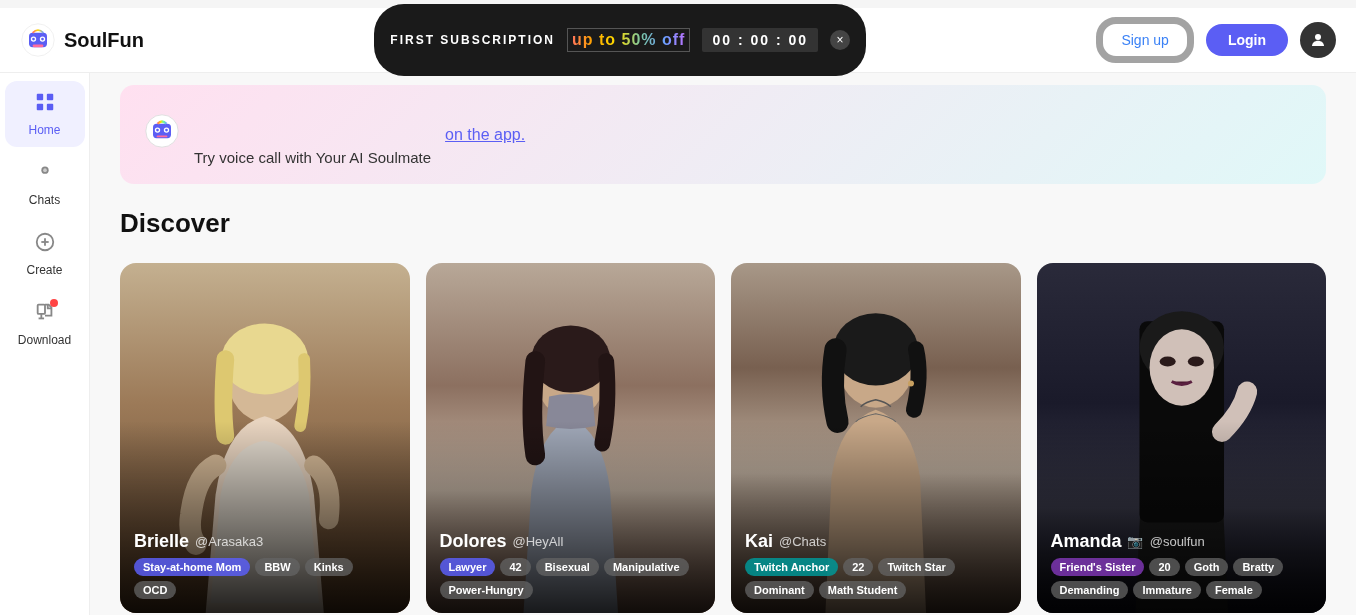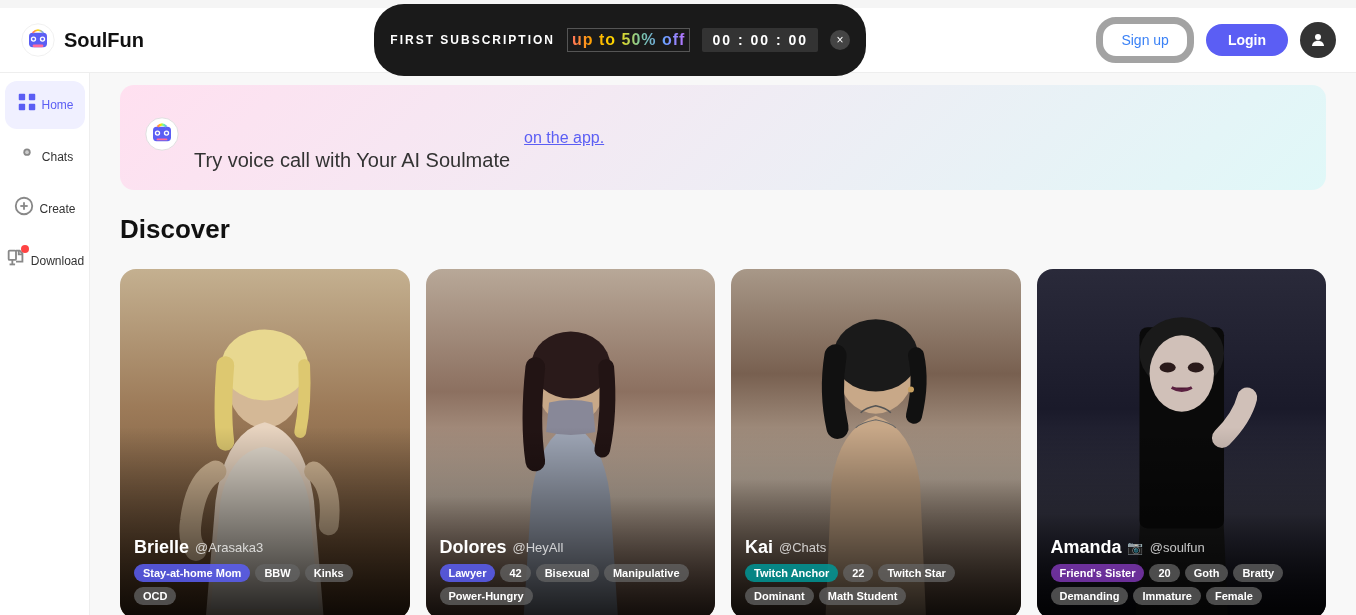--- a/index.html
+++ b/index.html
@@ -52,21 +52,21 @@
     }
 
     
     .sidebar {
       position: fixed; top: 65px; left: 0; width: 90px; height: calc(100% - 65px);
       background: #fff; border-right: 1px solid #eee;
       display: flex; flex-direction: column; align-items: center; padding-top: 16px; gap: 4px;
       z-index: 99;
     }
     .sidebar-item {
-      display: flex; flex-direction: row; align-items: center; gap: 4px;
+      display: flex; flex-direction: column; align-items: center; gap: 4px;
       padding: 10px 16px; border-radius: 12px; cursor: pointer; width: 80px;
       text-decoration: none; color: #333; justify-content: center;
     }
     .sidebar-item.active { background: #f0f0ff; color: #5b5ef4; }
     .sidebar-item .icon { font-size: 22px; }
     .sidebar-item .label { font-size: 12px; font-weight: 500; }
     .sidebar-badge { position: relative; }
     .badge-dot {
       position: absolute; top: -2px; right: -2px; width: 8px; height: 8px;
       background: #ff4444; border-radius: 50%;
@@ -77,21 +77,21 @@
       margin-top: 65px; margin-left: 90px; padding: 20px 30px;
       background: #f8f8f8; min-height: calc(100vh - 65px);
     }
 
     
     .voice-banner {
       background: linear-gradient(135deg, #ffe0f0 0%, #e0f8f8 100%);
       border-radius: 14px; padding: 18px 24px; margin-bottom: 24px;
       display: flex; align-items: center; gap: 14px;
     }
-    .voice-banner-text { font-size: 20px; color: #333; margin-top: 46px; }
+    .voice-banner-text { font-size: 15px; color: #333; margin-top: 46px; }
     .voice-banner-link { color: #5b5ef4; text-decoration: underline; cursor: pointer; }
     .voice-banner-icon { font-size: 28px; }
 
     
     .section-title { font-size: 26px; font-weight: 700; color: #111; margin-bottom: 24px; }
 
     .cards-grid {
       display: grid; grid-template-columns: repeat(4, 1fr); gap: 16px;
     }
 

